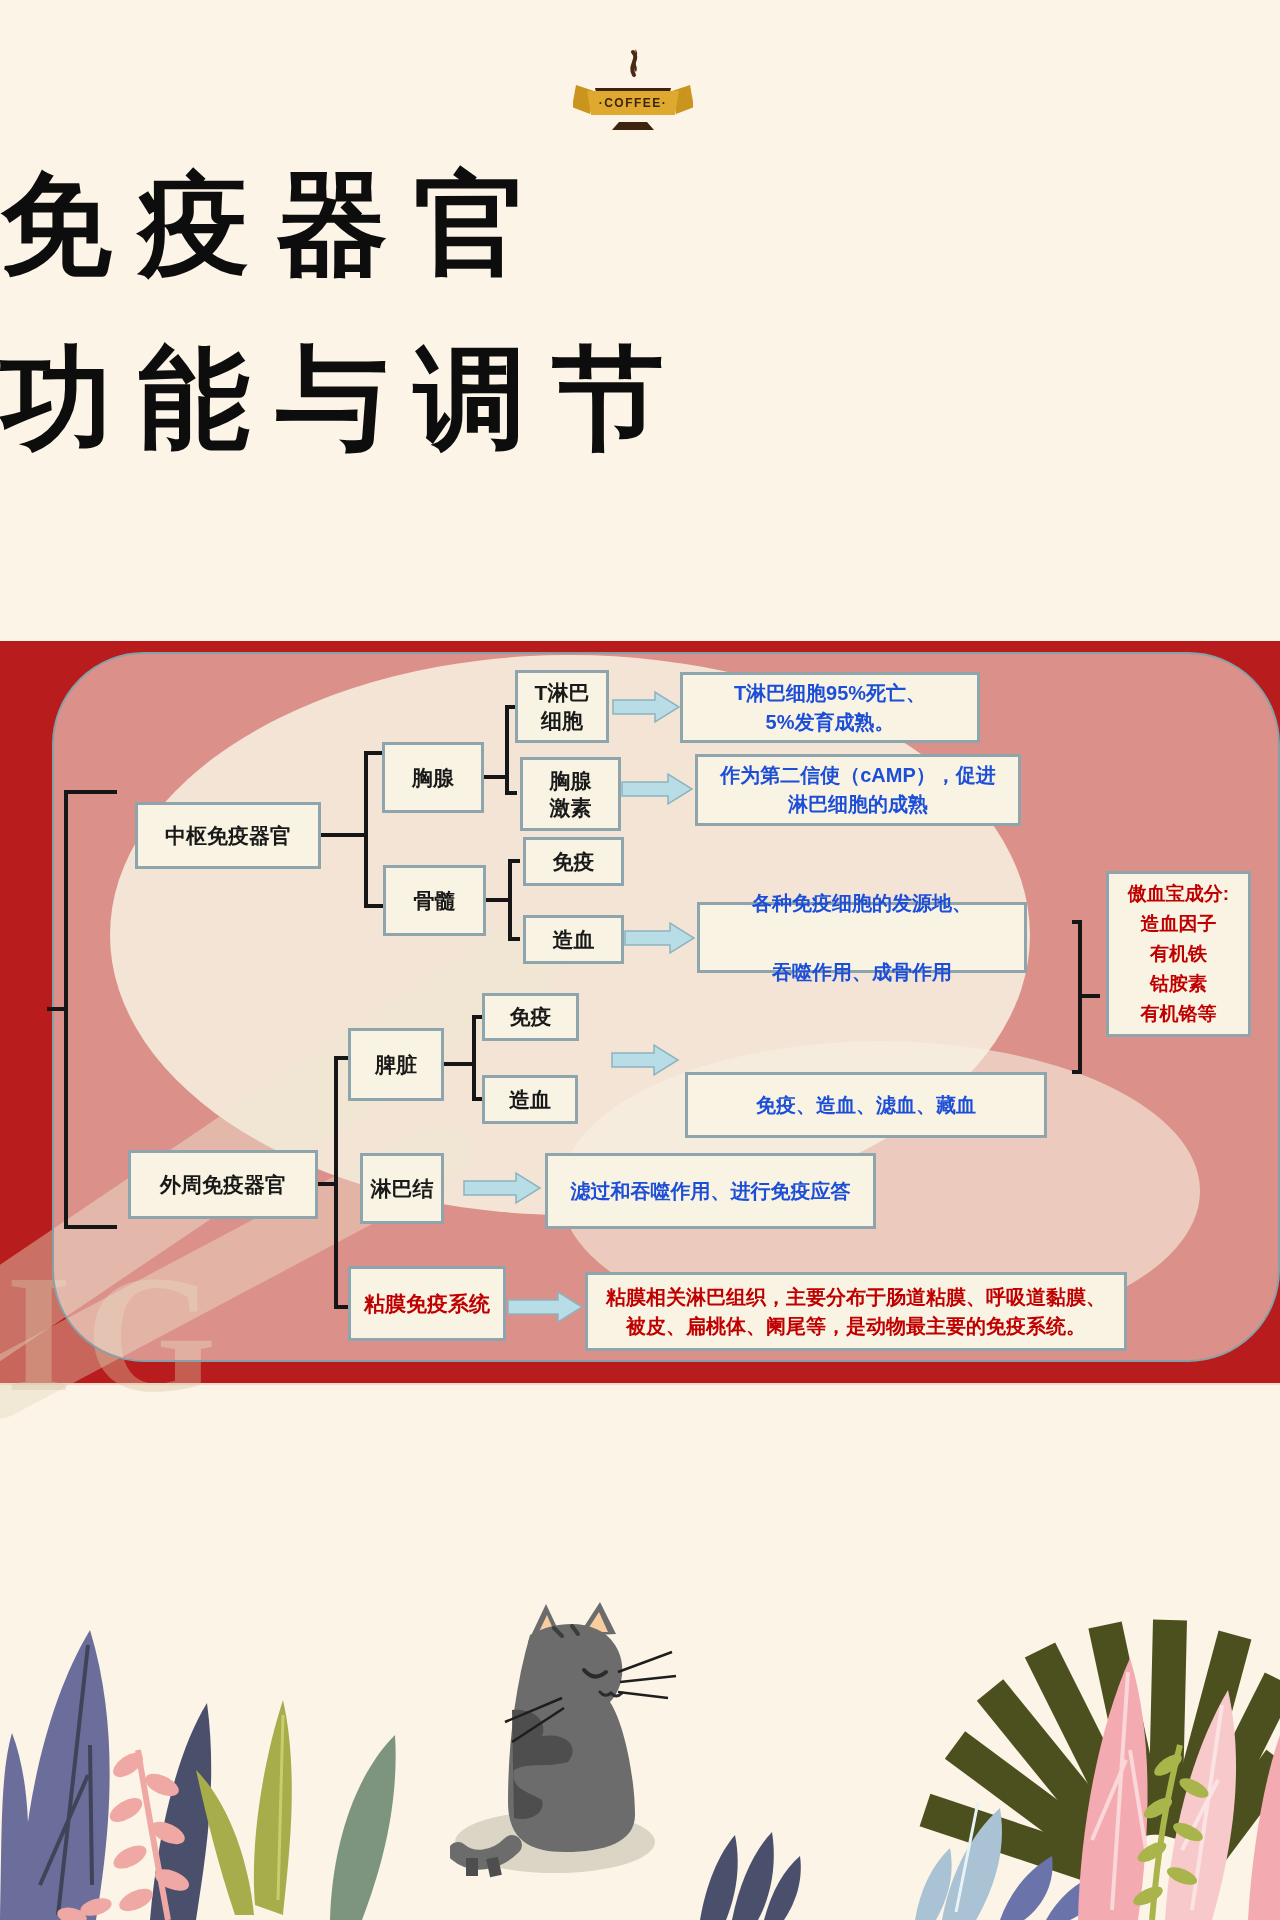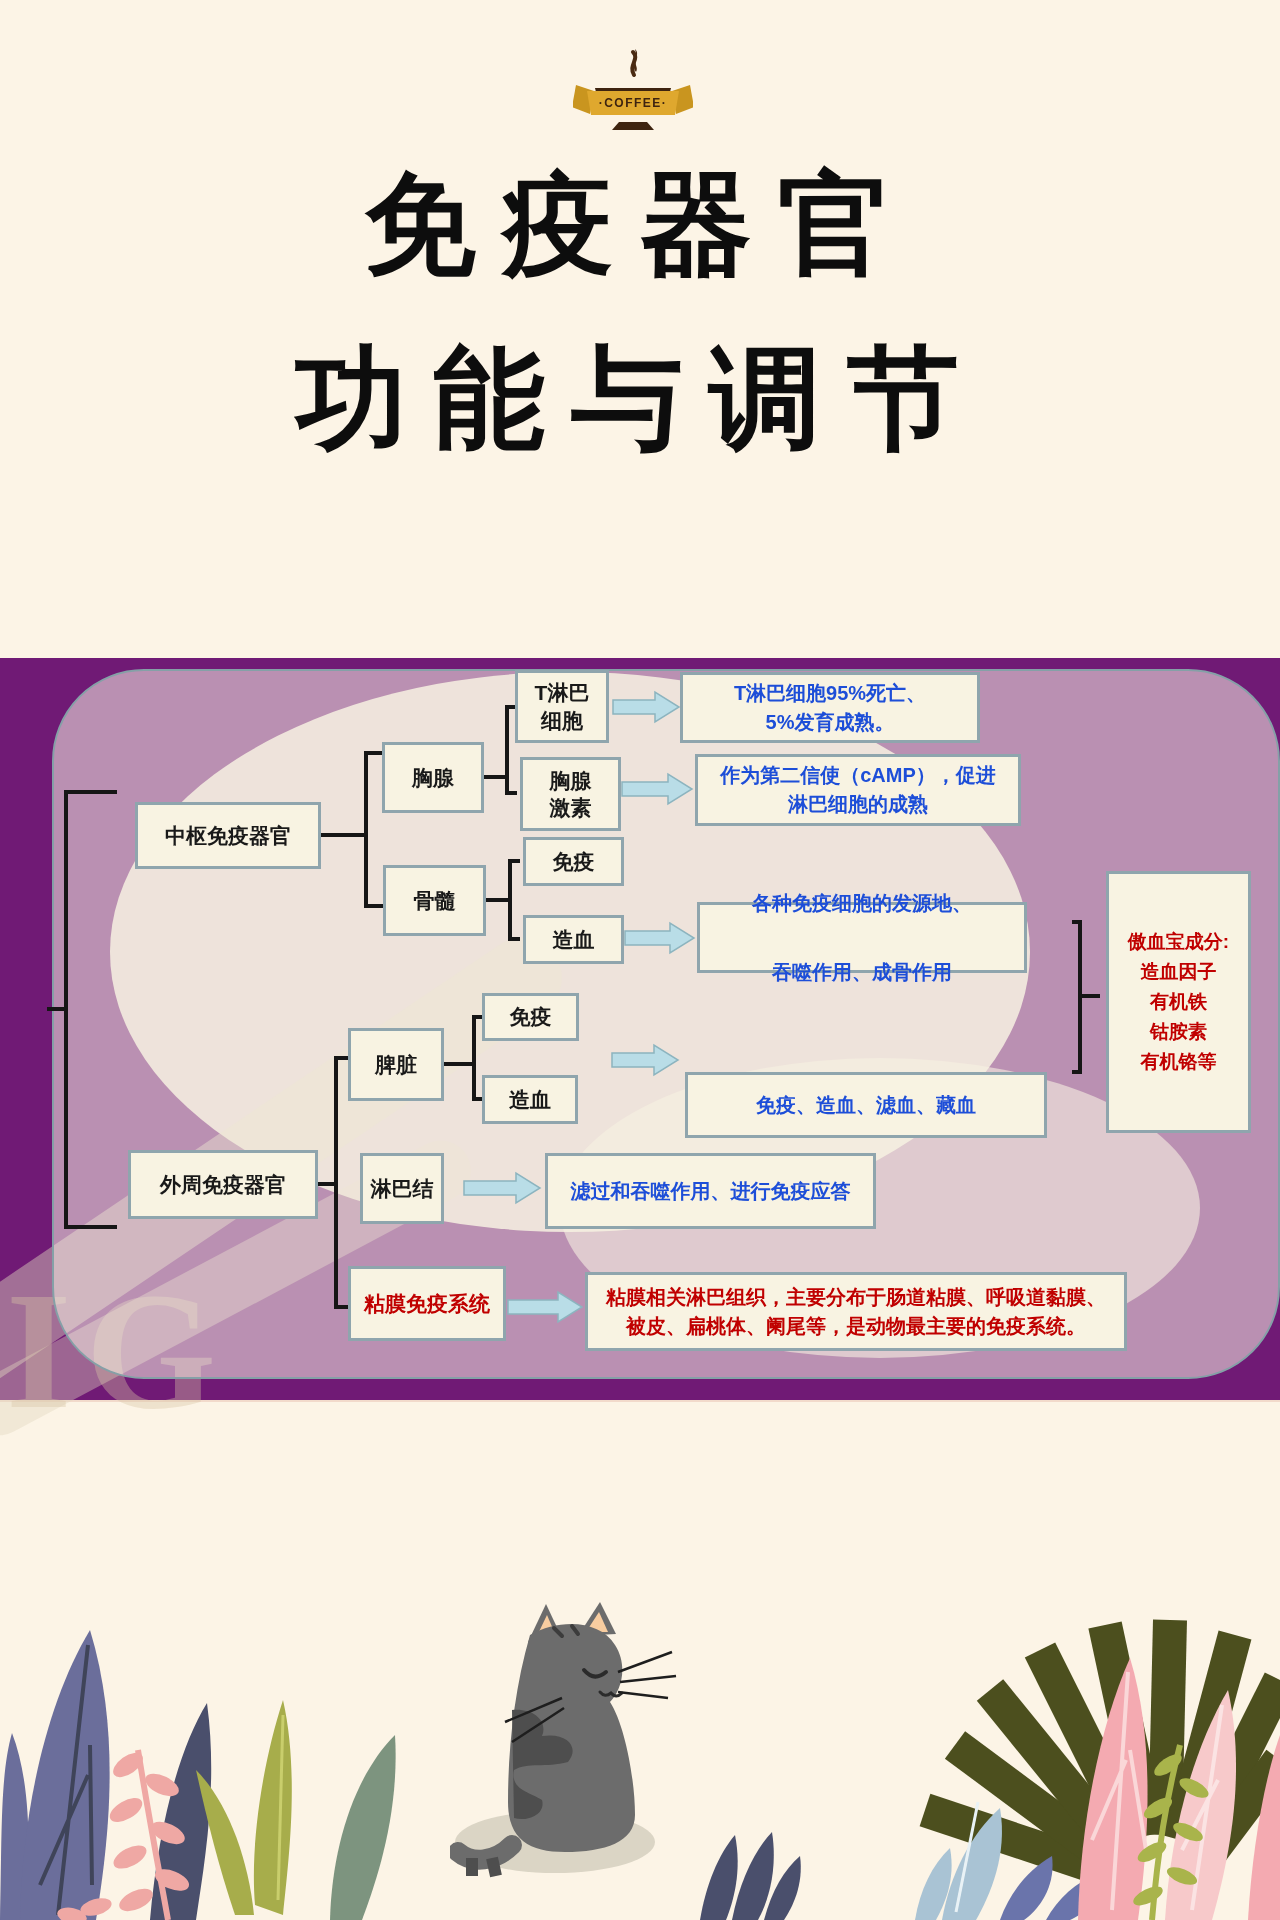--- a/index.html
+++ b/index.html
@@ -1,29 +1,29 @@
 <!DOCTYPE html>
 <html><head>
 <meta charset="utf-8">
 <style>
   html,body{margin:0;padding:0;}
   body{width:1280px;height:1920px;font-family:"Liberation Sans","DejaVu Sans",sans-serif;}
   .page{position:relative;width:1280px;height:1920px;background:#FCF4E6;overflow:hidden;}
 
   
   .logo{position:absolute;left:573px;top:46px;width:120px;height:104px;}
-  .title{position:absolute;left:0;width:100%;text-align:center;
+  .title{position:absolute;left:0;width:100%;
          font-family:Liberation Sans, sans-serif;font-weight:bold;color:#0d0d0d;
          font-size:112px;letter-spacing:26px;line-height:1.2;white-space:nowrap;}
   .title1{top:158px;}
   .title2{top:332px;}
 
   
-  .band{position:absolute;left:0;top:641px;width:1280px;height:742px;background:#701a75;
-        border-bottom:2px solid #F2DACB;margin-top:17px;}
+  .band{position:absolute;left:0;top:641px;width:1280px;height:742px;background:#b91c1c;
+        border-bottom:2px solid #F2DACB;}
   .wm-light1{position:absolute;left:110px;top:14px;width:920px;height:560px;background:#F7F2E1;
              border-radius:50%;opacity:.85;}
   .wm-light2{position:absolute;left:560px;top:400px;width:640px;height:300px;background:#F5F0DF;
              border-radius:50%;opacity:.6;}
   .wm-band1{position:absolute;left:-140px;top:470px;width:760px;height:80px;background:#E0D8BF;
             border-radius:45px;transform:rotate(-34deg);opacity:.45;}
   .wm-band2{position:absolute;left:-60px;top:600px;width:560px;height:60px;background:#E0D8BF;
             border-radius:40px;transform:rotate(-28deg);opacity:.4;}
   .wm-ig{position:absolute;left:6px;top:596px;font-family:"Liberation Serif","DejaVu Serif",serif;
          font-size:168px;font-weight:bold;color:#D9C6A6;opacity:.38;letter-spacing:14px;}
@@ -150,21 +150,21 @@
     <span>免疫、造血、滤血、藏血</span>
   </div>
   <div class="rbox" style="left:545px;top:1153px;width:331px;height:76px;">
     <span>滤过和吞噬作用、进行免疫应答</span>
   </div>
   <div class="rbox red" style="left:585px;top:1272px;width:542px;height:79px;">
     <span>粘膜相关淋巴组织，主要分布于肠道粘膜、呼吸道黏膜、</span>
     <span>被皮、扁桃体、阑尾等，是动物最主要的免疫系统。</span>
   </div>
 
-  <div class="rbox red supp" style="left:1106px;top:871px;width:145px;height:262px;">
+  <div class="rbox red supp" style="left:1106px;top:871px;width:145px;height:166px;">
     <span>傲血宝成分:</span>
     <span>造血因子</span>
     <span>有机铁</span>
     <span>钴胺素</span>
     <span>有机铬等</span>
   </div>
 
   <svg class="decor" style="left:0;top:1585px;" width="440" height="335" viewBox="0 0 440 335">
     <path d="M0,335 C2,250 0,190 12,148 C32,200 30,270 26,335 Z" fill="#6B6E9B"></path>
     <path d="M150,335 C158,245 178,165 207,118 C218,200 205,275 196,335 Z" fill="#4A4F6C"></path>

